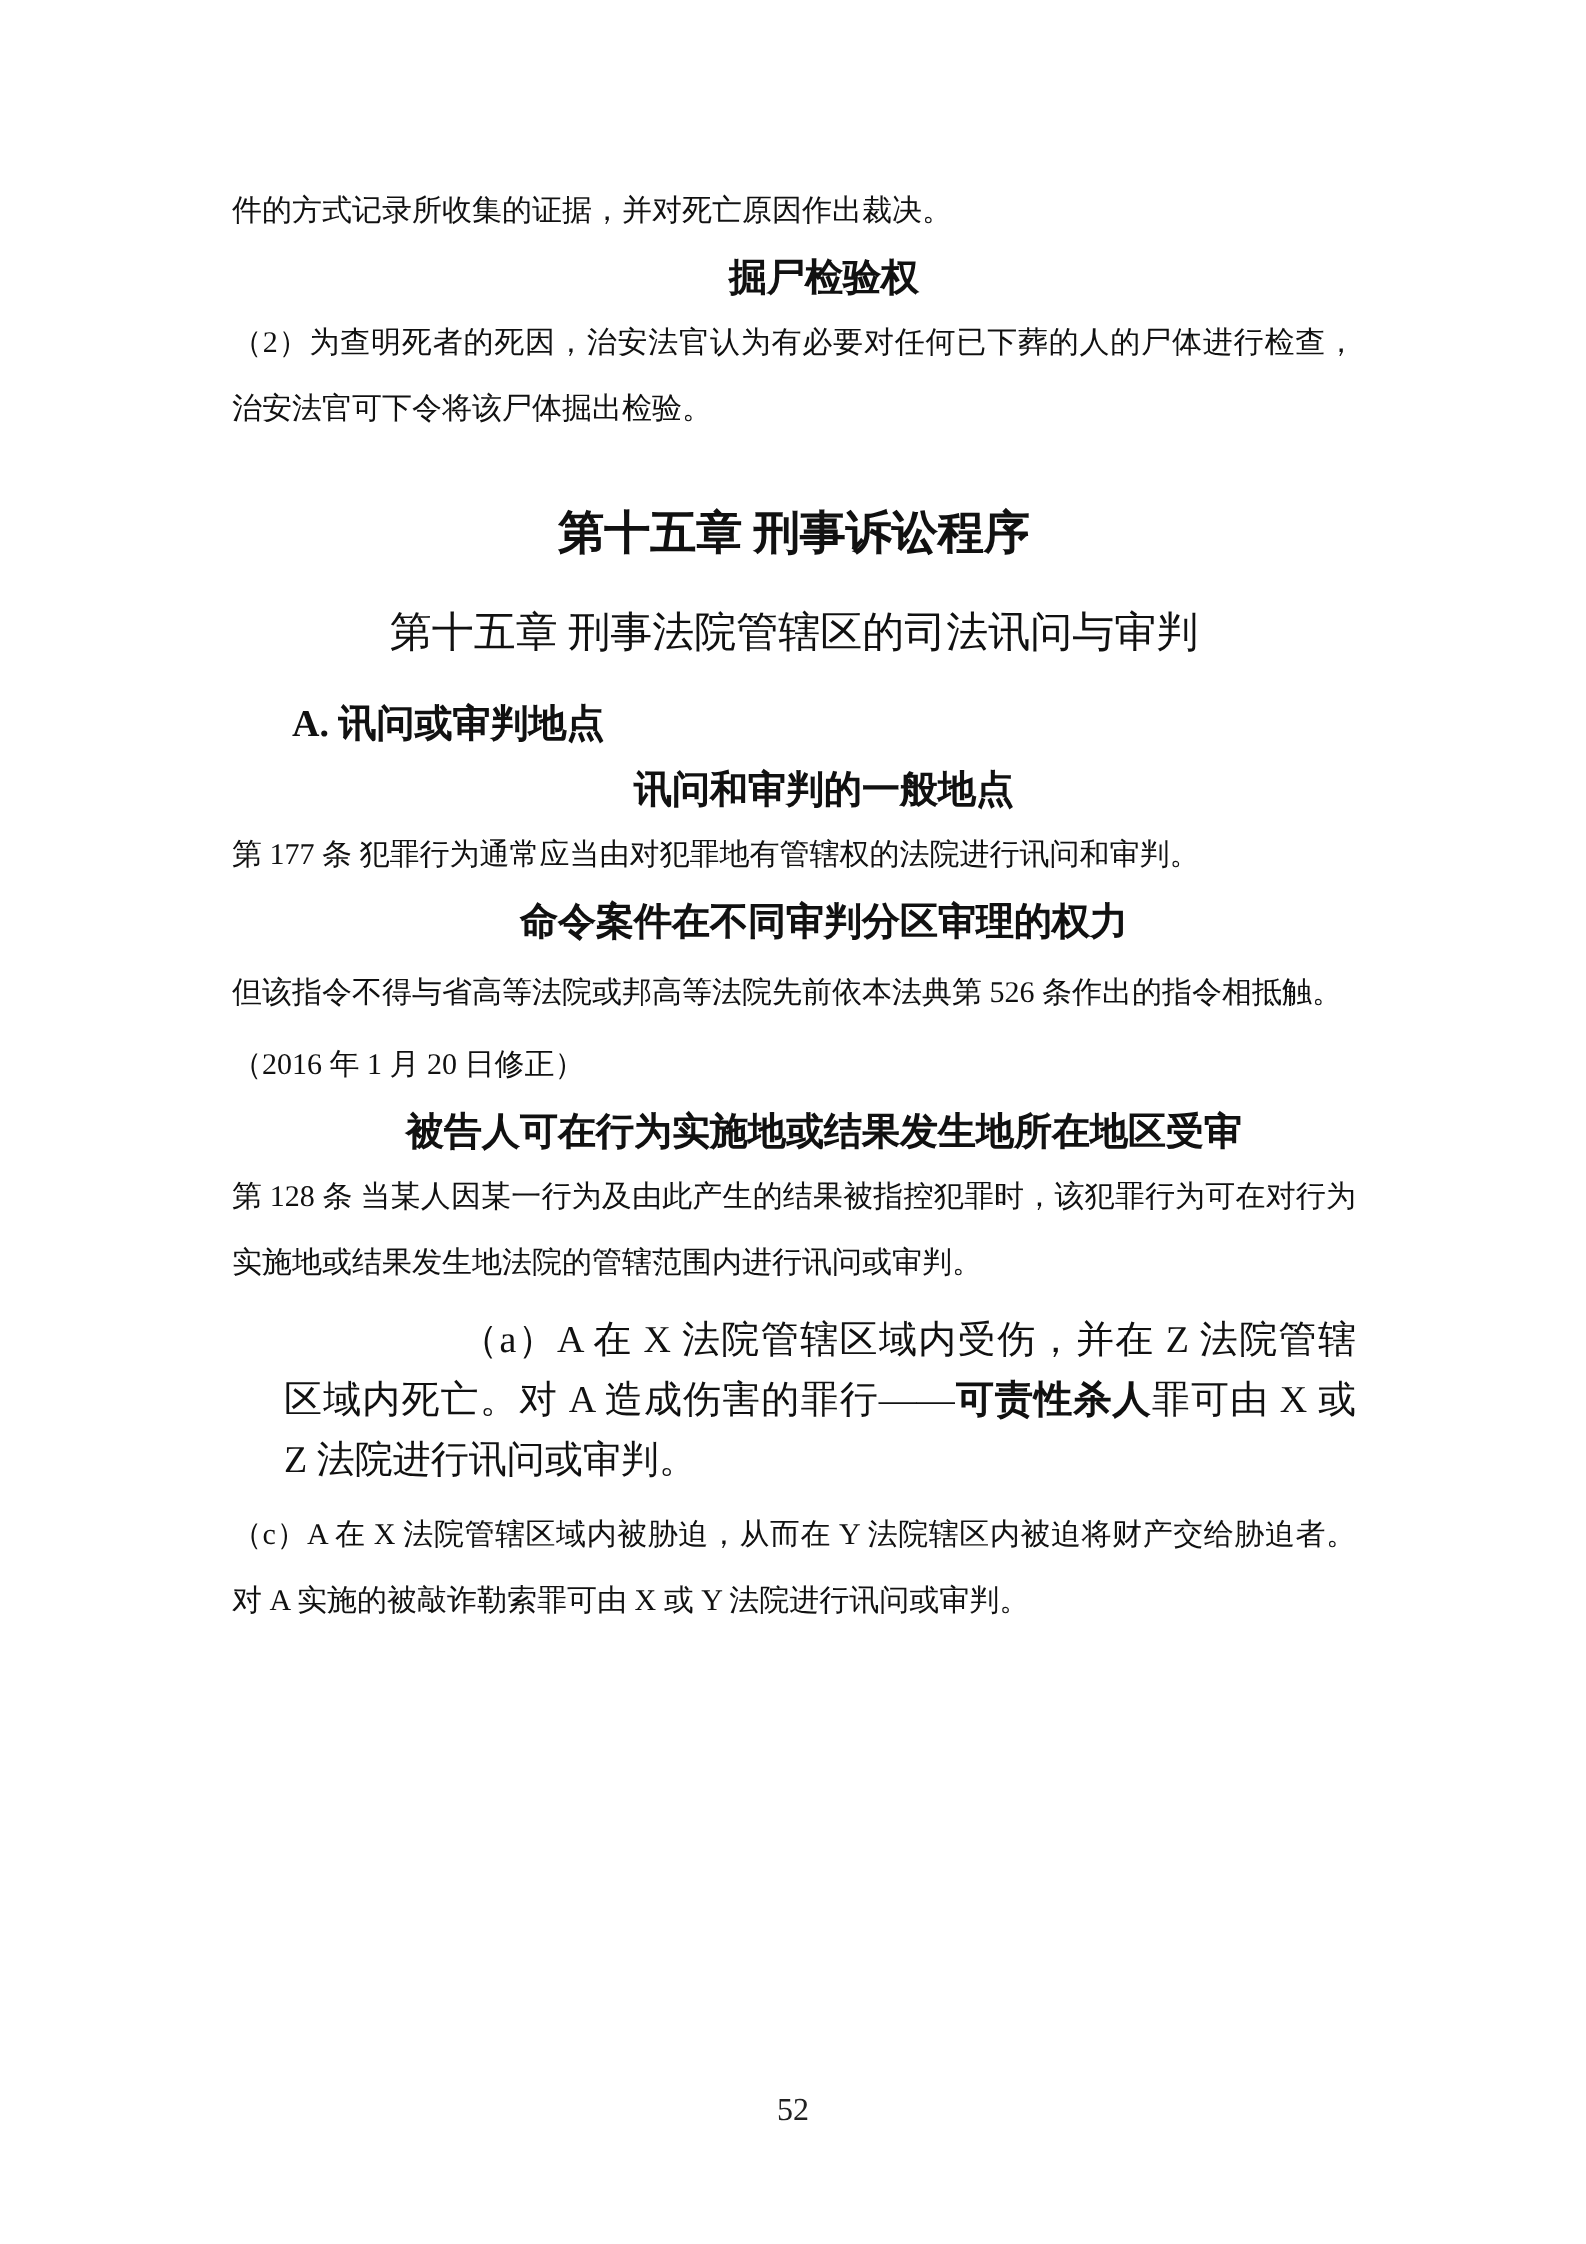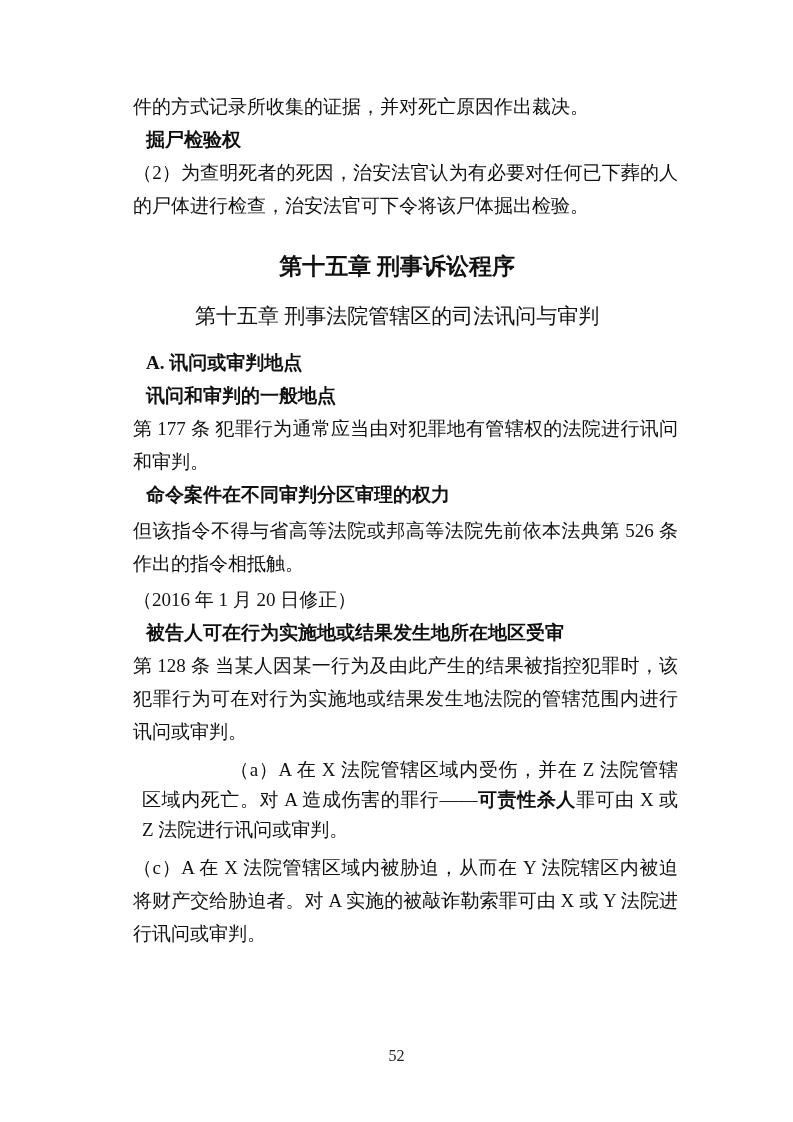--- a/index.html
+++ b/index.html
@@ -14,30 +14,30 @@
     width: 793px; height: 1122px;
     background: #ffffff;
     overflow: hidden;
   }
   .content {
     position: absolute;
     top: 90px; left: 116px;
     width: 562px;
   }
   .body-para {
-    font-size: 19px;
+    font-size: 15px;
     line-height: 33px;
     text-align: justify;
-    margin-left: 17px;
   }
   .sub-heading {
     font-size: 19px;
     line-height: 33px;
     font-weight: bold;
     padding-left: 30px;
+    text-align: center;
   }
   .part-title {
     margin-top: 27px;
     font-size: 23px;
     line-height: 36px;
     font-weight: bold;
     text-align: center;
   }
   .chapter-title {
     margin-top: 13px;

